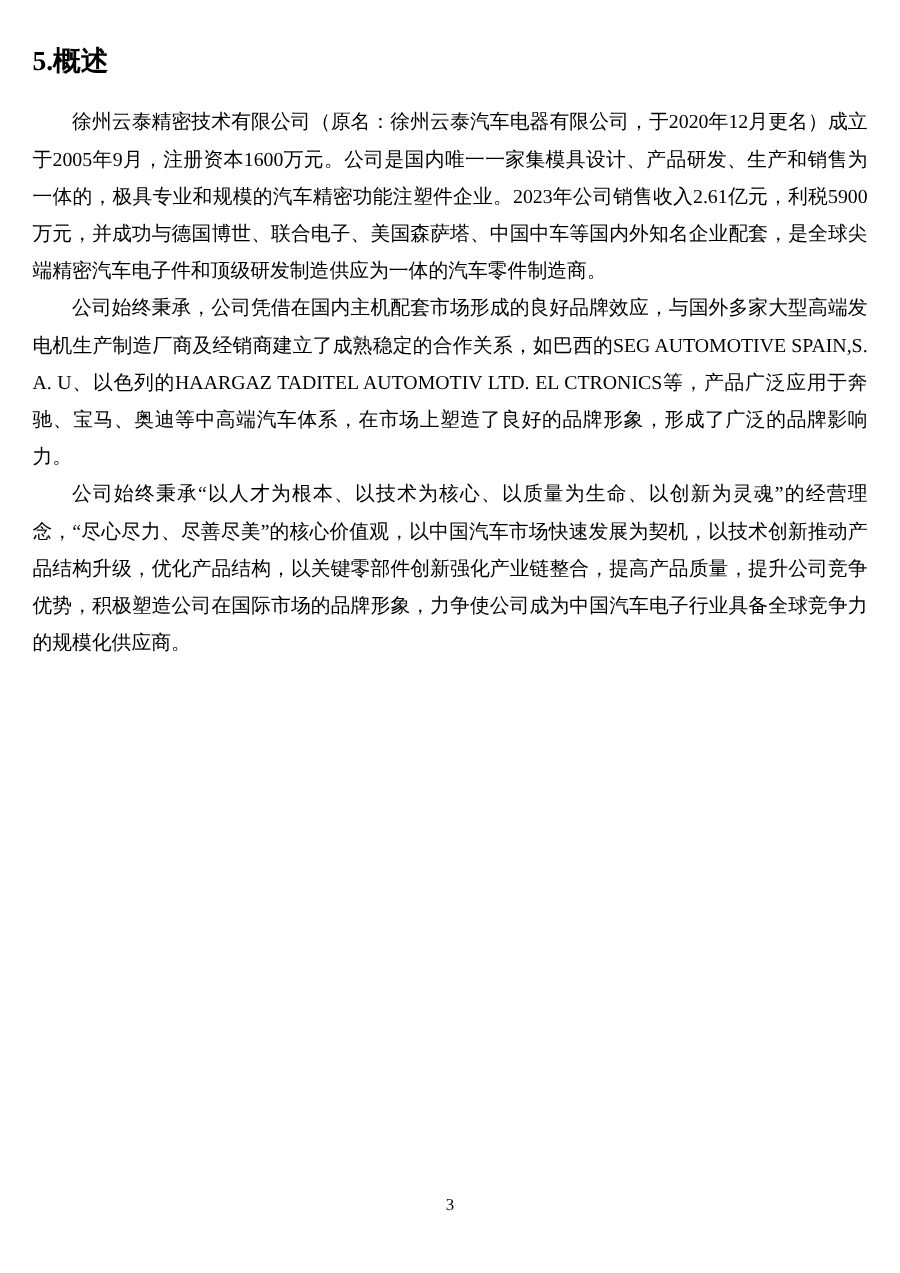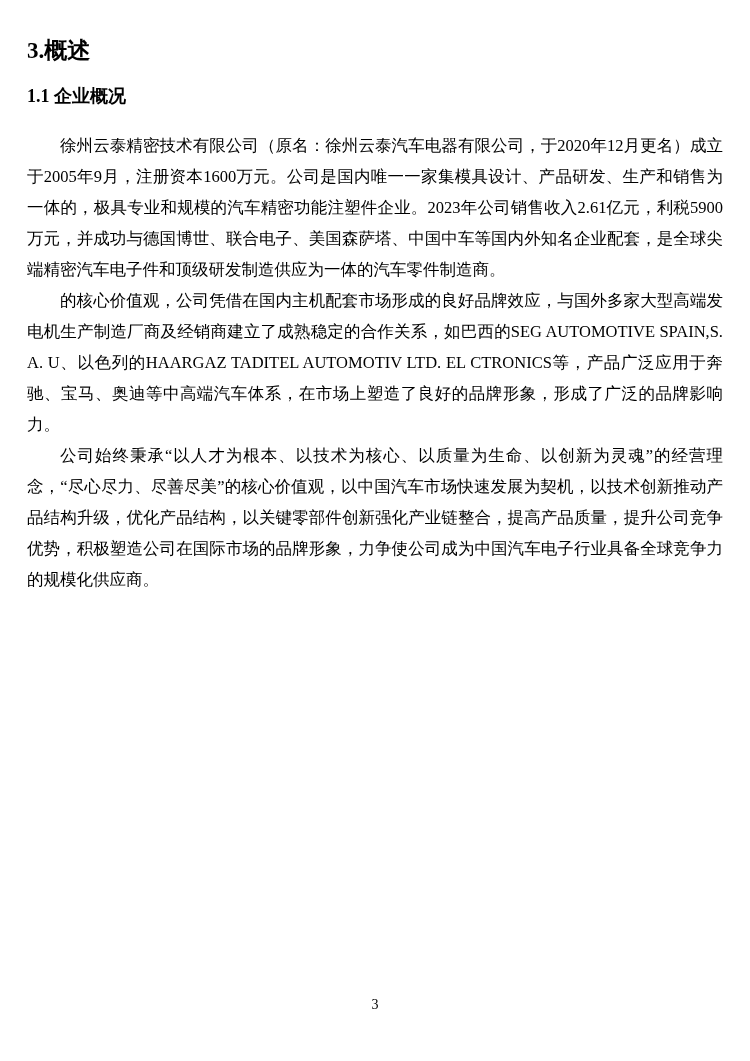--- a/index.html
+++ b/index.html
@@ -48,24 +48,23 @@
     text-align: center;
     font-size: 14px;
     line-height: 16px;
     color: #000000;
   }
 </style>
 </head>
 <body>
 
 <div class="page">
-  <h1 class="section-heading">3.概述</h1>
+  <h1 class="section-heading">5.概述</h1>
 
-  <h2 class="subsection-heading">1.1 企业概况</h2>
 
   <div class="body-text">
     <p>徐州云泰精密技术有限公司（原名：徐州云泰汽车电器有限公司，于2020年12月更名）成立于2005年9月，注册资本1600万元。公司是国内唯一一家集模具设计、产品研发、生产和销售为一体的，极具专业和规模的汽车精密功能注塑件企业。2023年公司销售收入2.61亿元，利税5900万元，并成功与德国博世、联合电子、美国森萨塔、中国中车等国内外知名企业配套，是全球尖端精密汽车电子件和顶级研发制造供应为一体的汽车零件制造商。</p>
-    <p>的核心价值观，公司凭借在国内主机配套市场形成的良好品牌效应，与国外多家大型高端发电机生产制造厂商及经销商建立了成熟稳定的合作关系，如巴西的SEG AUTOMOTIVE SPAIN,S. A. U、以色列的HAARGAZ TADITEL AUTOMOTIV LTD. EL CTRONICS等，产品广泛应用于奔驰、宝马、奥迪等中高端汽车体系，在市场上塑造了良好的品牌形象，形成了广泛的品牌影响力。</p>
+    <p>公司始终秉承，公司凭借在国内主机配套市场形成的良好品牌效应，与国外多家大型高端发电机生产制造厂商及经销商建立了成熟稳定的合作关系，如巴西的SEG AUTOMOTIVE SPAIN,S. A. U、以色列的HAARGAZ TADITEL AUTOMOTIV LTD. EL CTRONICS等，产品广泛应用于奔驰、宝马、奥迪等中高端汽车体系，在市场上塑造了良好的品牌形象，形成了广泛的品牌影响力。</p>
     <p>公司始终秉承“以人才为根本、以技术为核心、以质量为生命、以创新为灵魂”的经营理念，“尽心尽力、尽善尽美”的核心价值观，以中国汽车市场快速发展为契机，以技术创新推动产品结构升级，优化产品结构，以关键零部件创新强化产业链整合，提高产品质量，提升公司竞争优势，积极塑造公司在国际市场的品牌形象，力争使公司成为中国汽车电子行业具备全球竞争力的规模化供应商。</p>
   </div>
 
   <div class="page-number">3</div>
 </div>
 
 </body></html>

